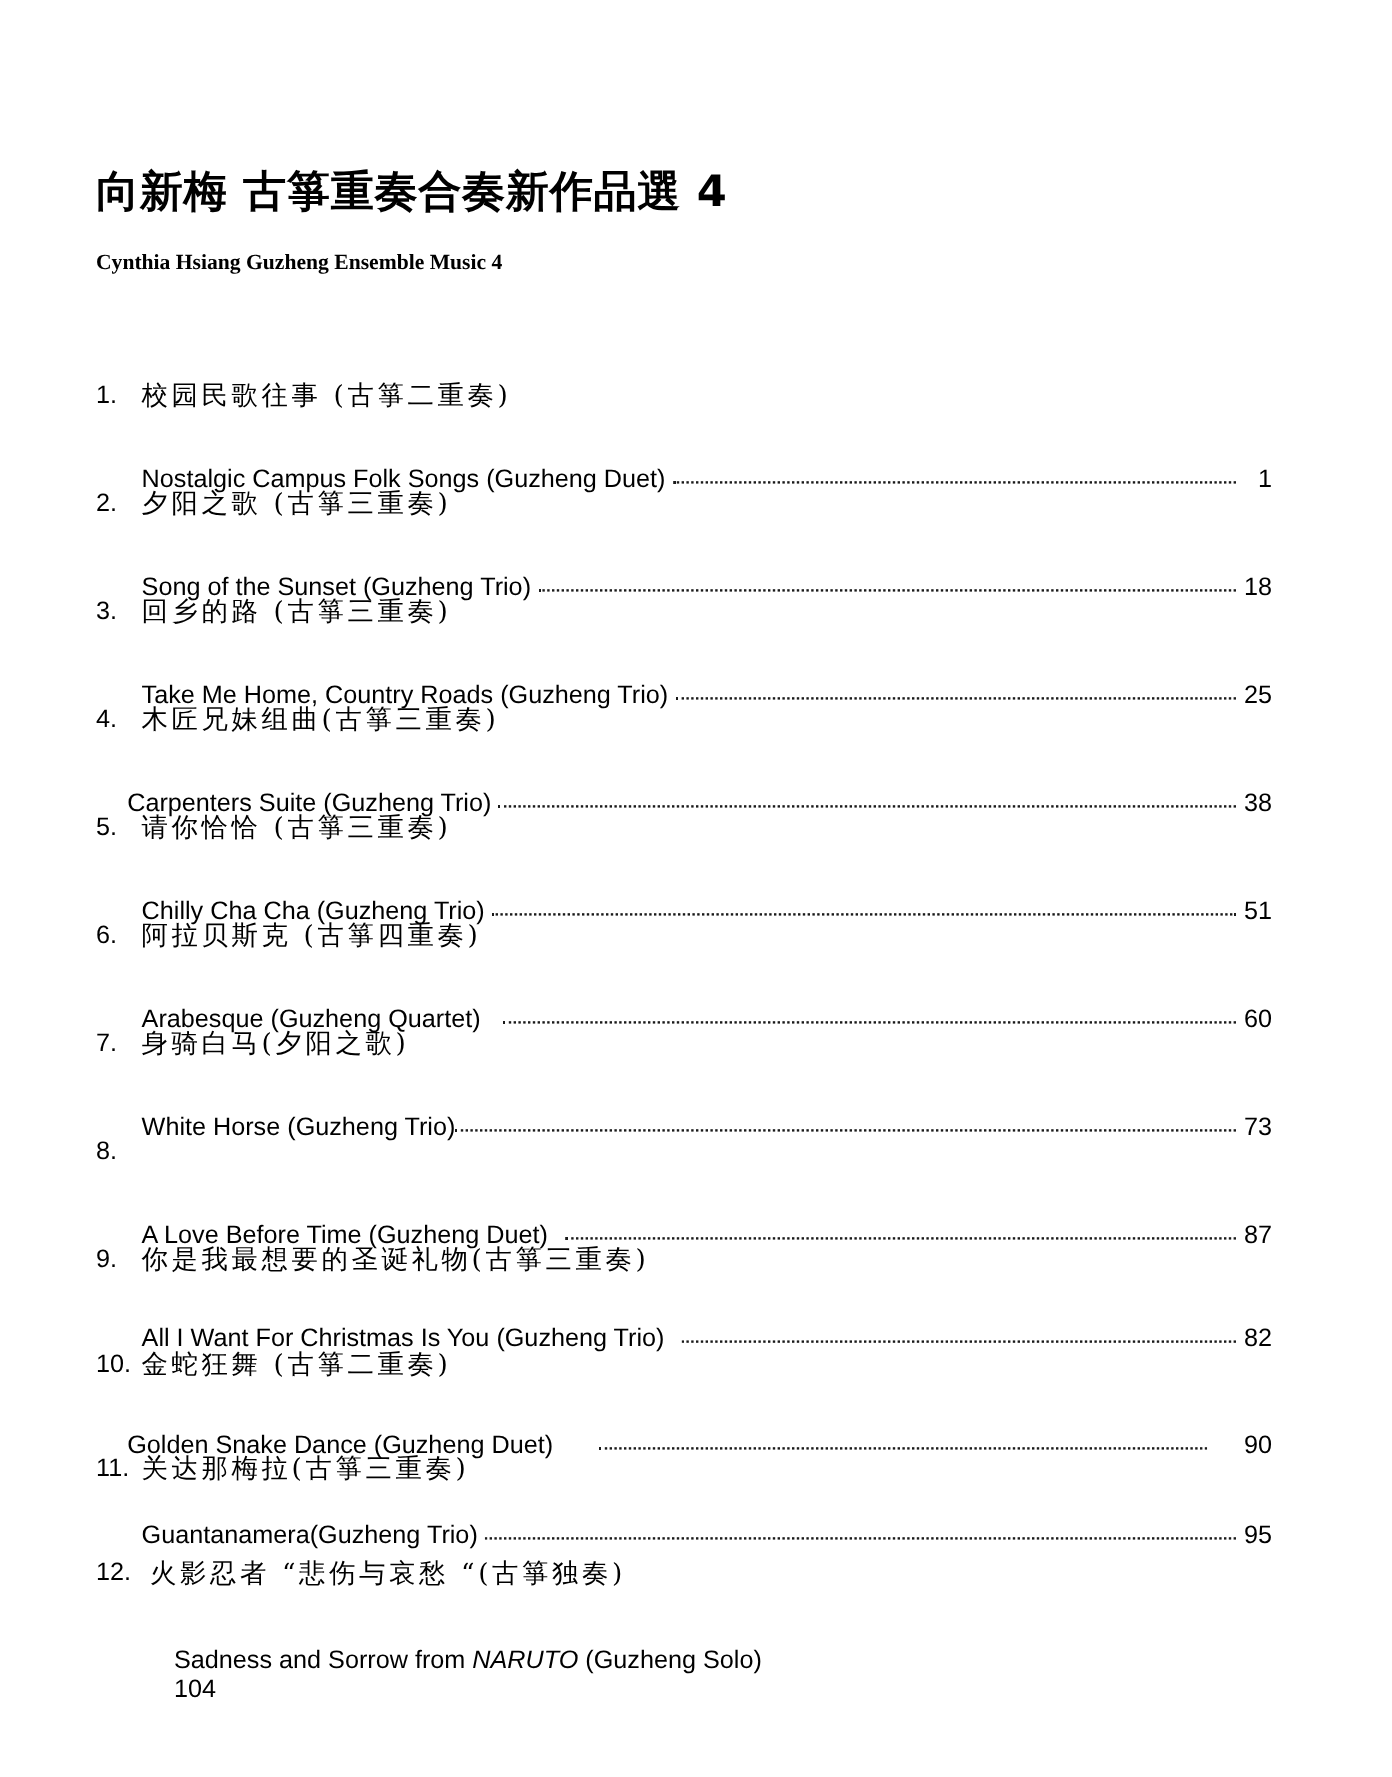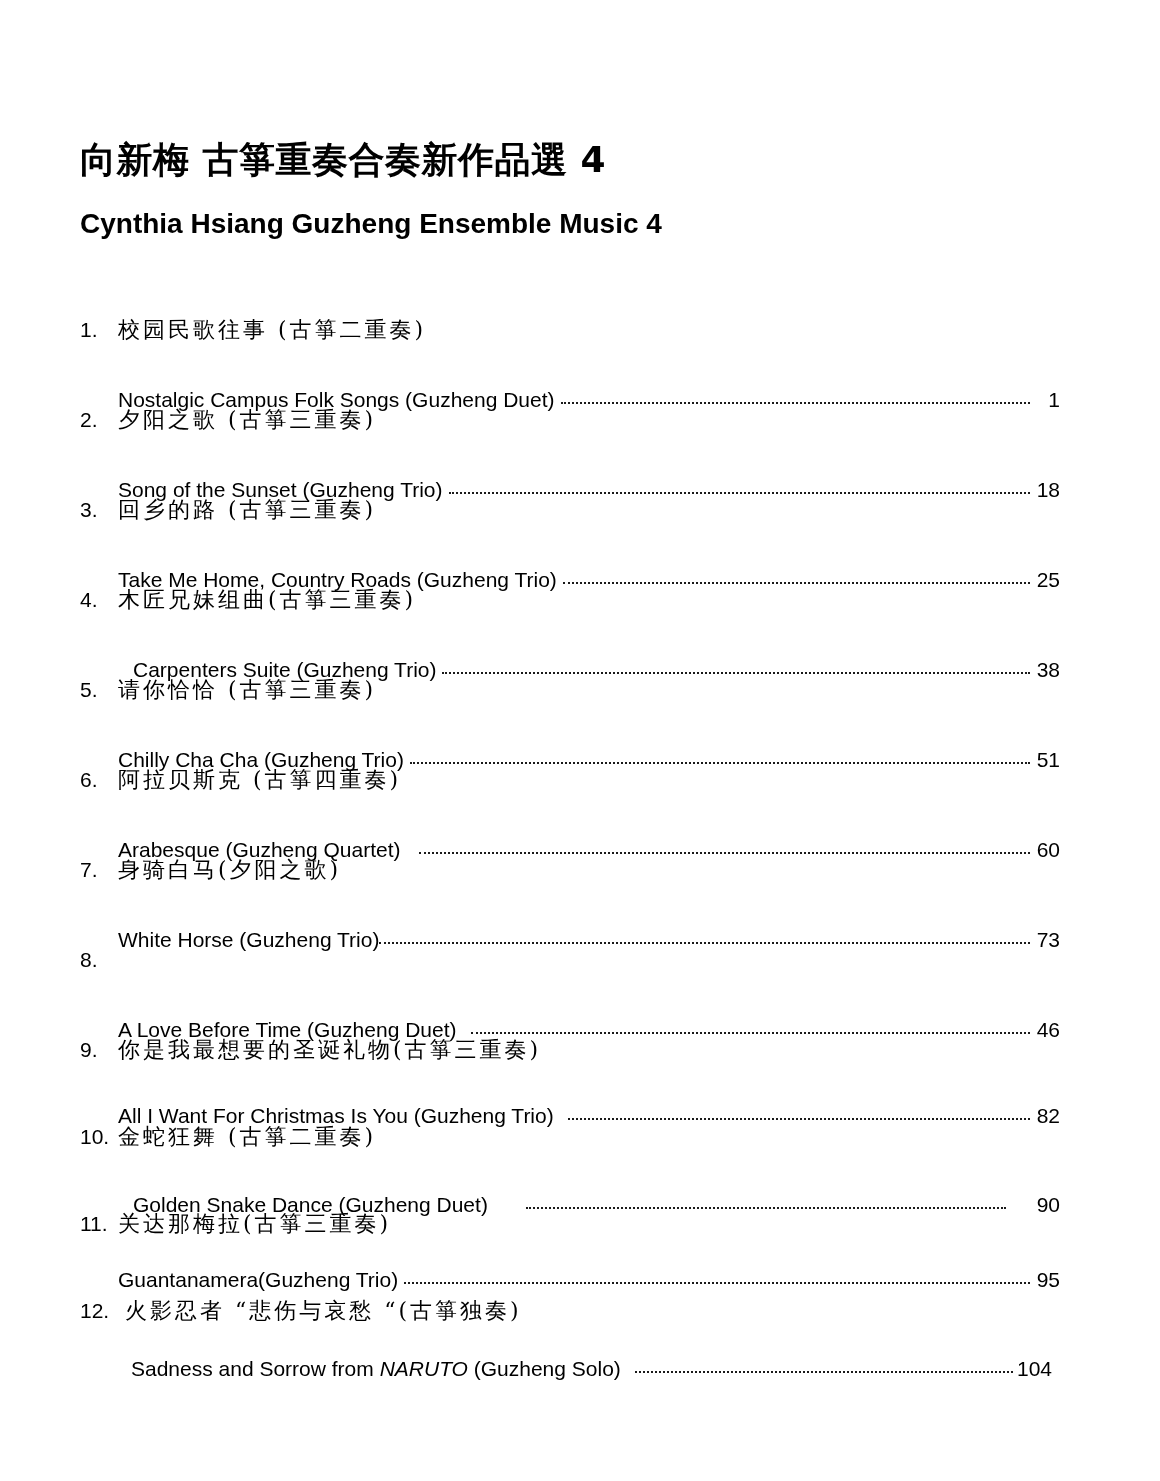--- a/index.html
+++ b/index.html
@@ -29,24 +29,24 @@
       font-size: 36px;
       font-weight: bold;
       letter-spacing: 0.5px;
       white-space: nowrap;
       font-family: "DejaVu Sans", "Liberation Sans", sans-serif;
     }
     .title-en {
       position: absolute;
       left: 80px;
       top: 208px;
-      font-size: 28px;
+      font-size: 18px;
       font-weight: bold;
       white-space: nowrap;
-      font-family: Liberation Sans, sans-serif;
+      font-family: Liberation Serif, serif;
     }
     .toc {
       position: absolute;
       left: 80px;
       top: 312px;
       width: 980px;
     }
     .entry {
       position: relative;
       height: 90px;
@@ -77,21 +77,21 @@
       left: 38px;
       right: 0;
       top: 40px;
       height: 30px;
       display: flex;
       align-items: baseline;
       white-space: nowrap;
       font-size: 21px;
       font-family: "Liberation Sans", "DejaVu Sans", sans-serif;
     }
-    .en-line.indent { left: 53px; justify-content: space-between; }
+    .en-line.indent { left: 26px; justify-content: space-between; }
     .en-line.indent2 { left: 51px; }
     .en-title {
       flex: 0 0 auto;
       margin-top: 36px;
     }
     .en-title i { font-style: italic; }
     .leader {
       flex: 1 1 auto;
       overflow: hidden;
       margin: 0 4px 0 6px;
@@ -206,21 +206,21 @@
       </div>
     </div>
 
     <div class="entry">
       <div class="cn-line">
         <span class="num">8.</span>
       </div>
       <div class="en-line">
         <span class="en-title">A Love Before Time (Guzheng Duet)</span>
         <span class="leader" style="margin-left:14px;"></span>
-        <span class="page-num">46</span>
+        <span class="page-num">87</span>
       </div>
     </div>
 
     <div class="entry tight">
       <div class="cn-line">
         <span class="num">9.</span>
         <span class="cn-title">你是我最想要的圣诞礼物(古箏三重奏)</span>
       </div>
       <div class="en-line" style="top:36px;">
         <span class="en-title">All I Want For Christmas Is You (Guzheng Trio)</span>
@@ -251,21 +251,21 @@
         <span class="leader"></span>
         <span class="page-num">95</span>
       </div>
     </div>
 
     <div class="entry">
       <div class="cn-line">
         <span class="num" style="width:45px;">12.</span>
         <span class="cn-title">火影忍者 “悲伤与哀愁 “(古箏独奏)</span>
       </div>
-      <div class="en-line indent2" style="top:28px; right:8px;">
+      <div class="en-line indent2" style="top:43px; right:8px;flex-direction:column;">
         <span class="en-title"><span>Sadness and Sorrow from </span><i>NARUTO</i><span> (Guzheng Solo)</span></span>
         <span class="leader" style="margin-left:14px;"></span>
         <span class="page-num">104</span>
       </div>
     </div>
 
   </div>
 </div>
 
 </body></html>

